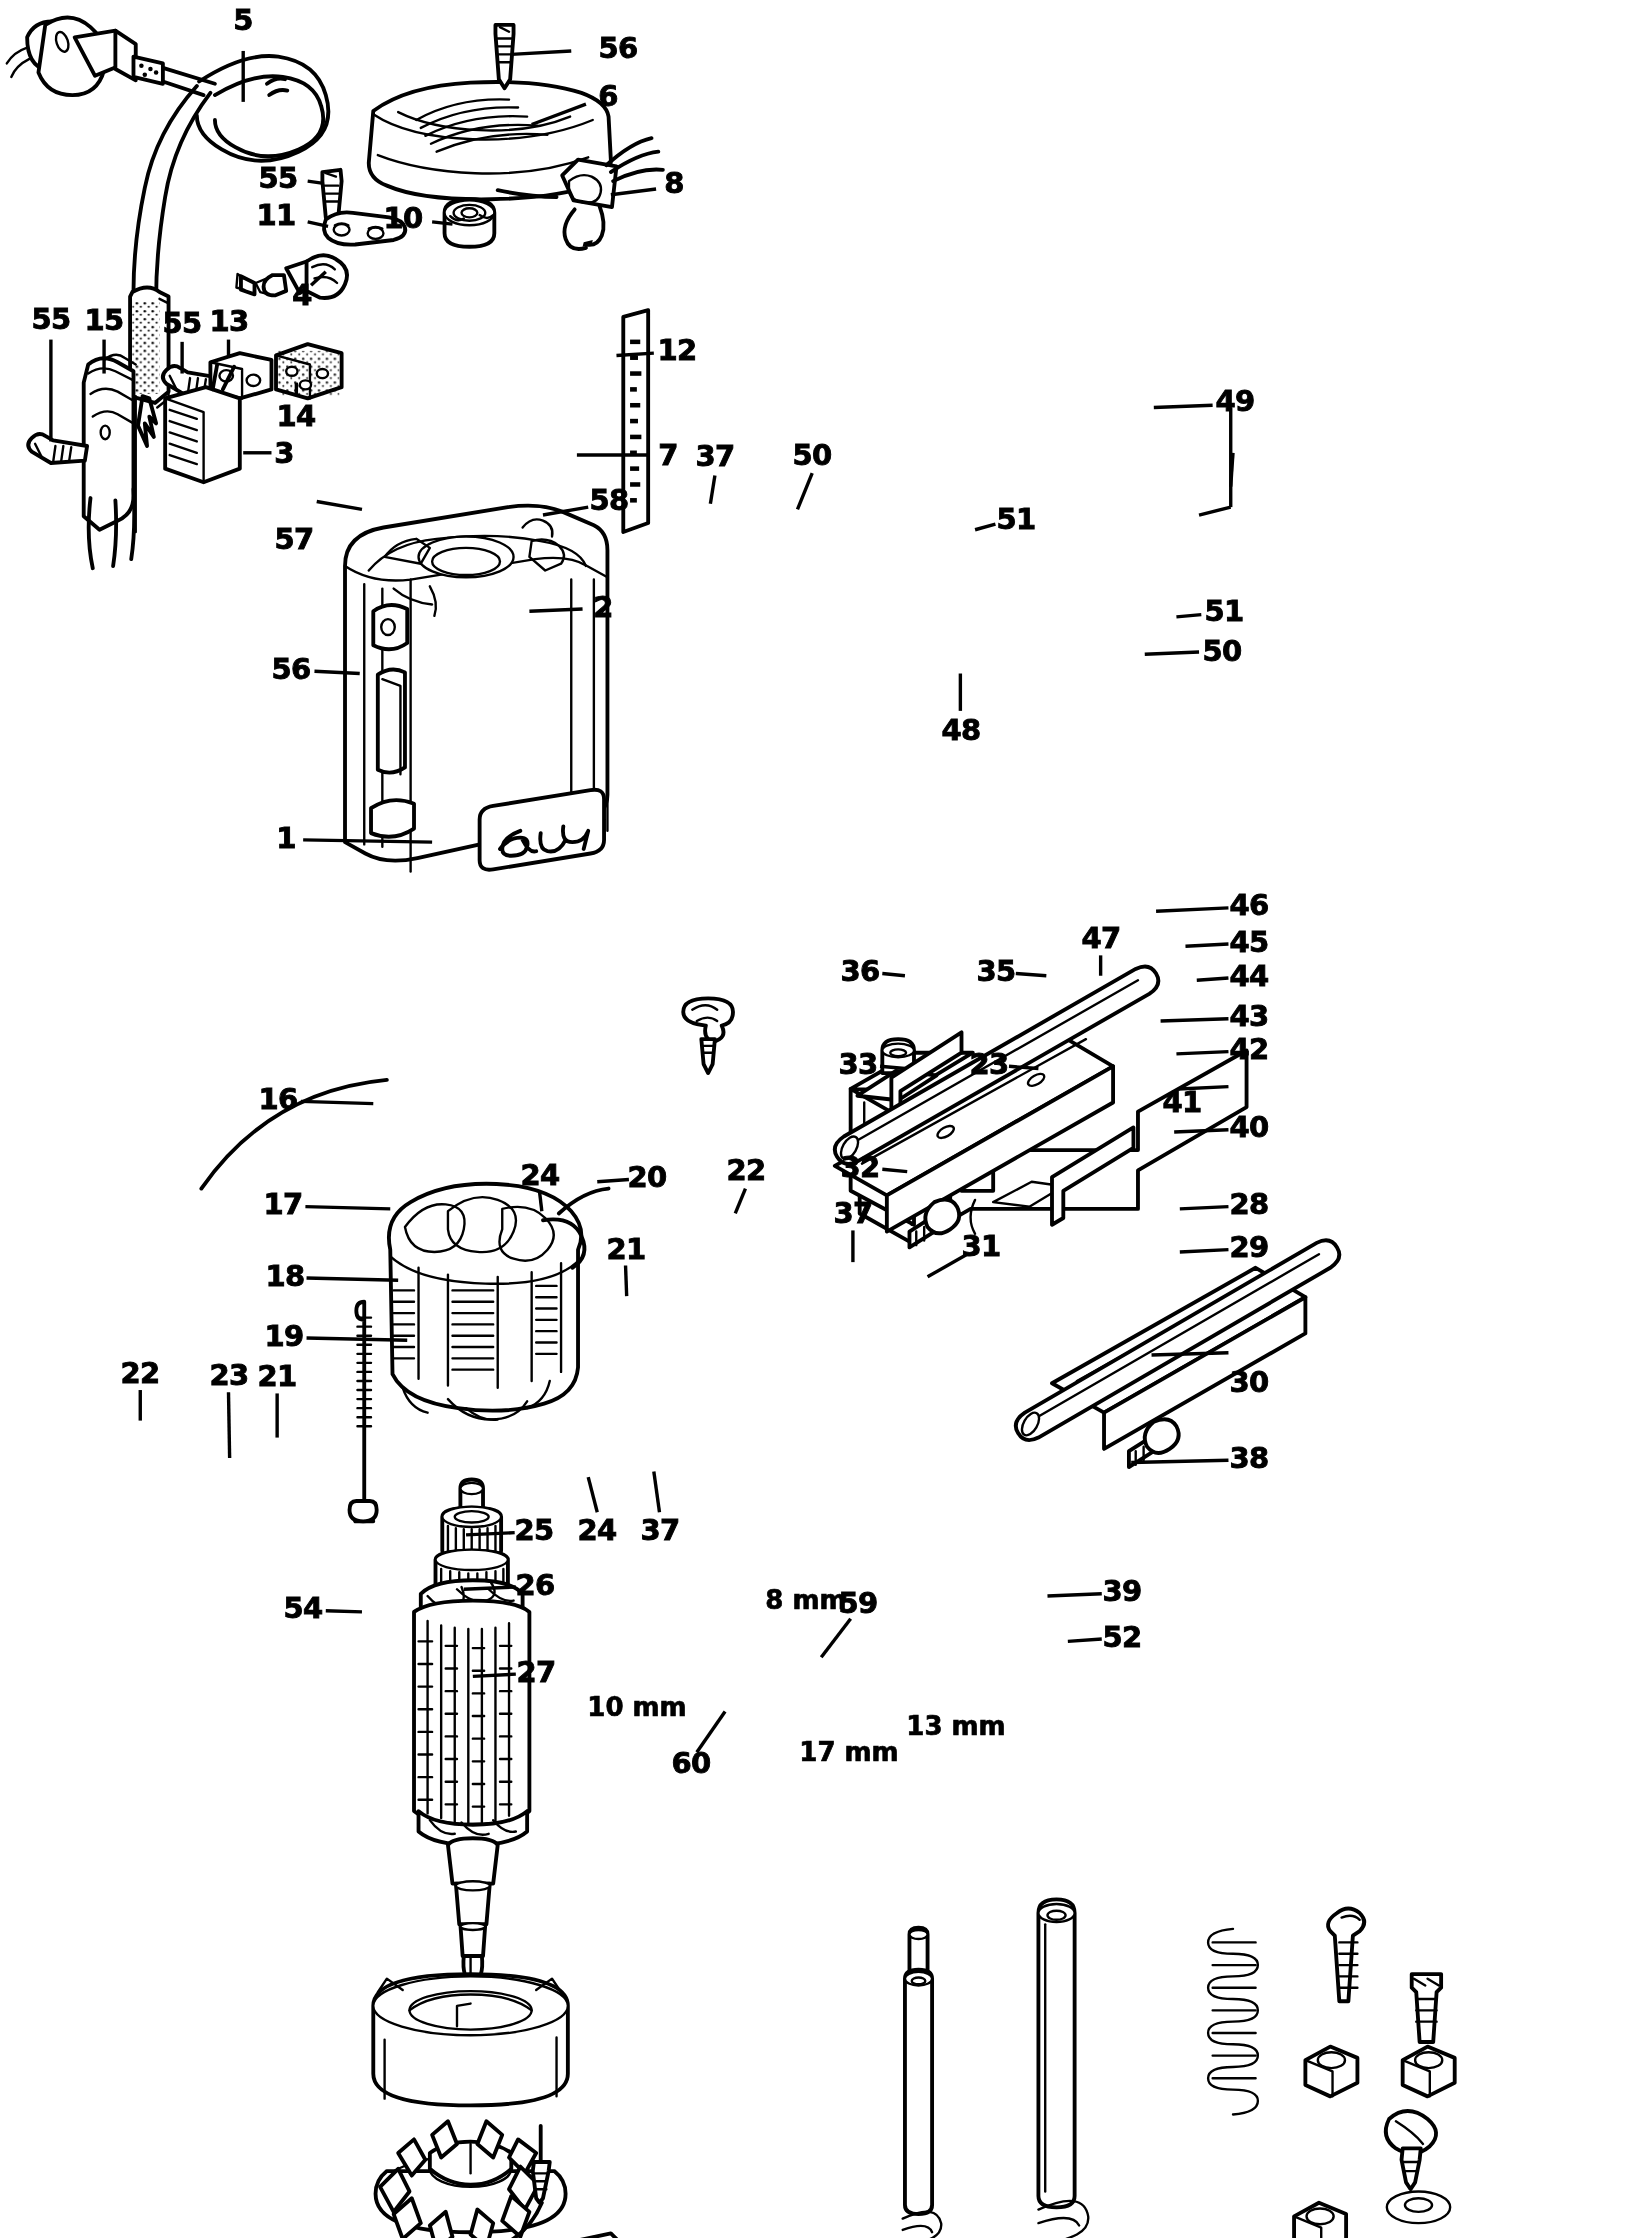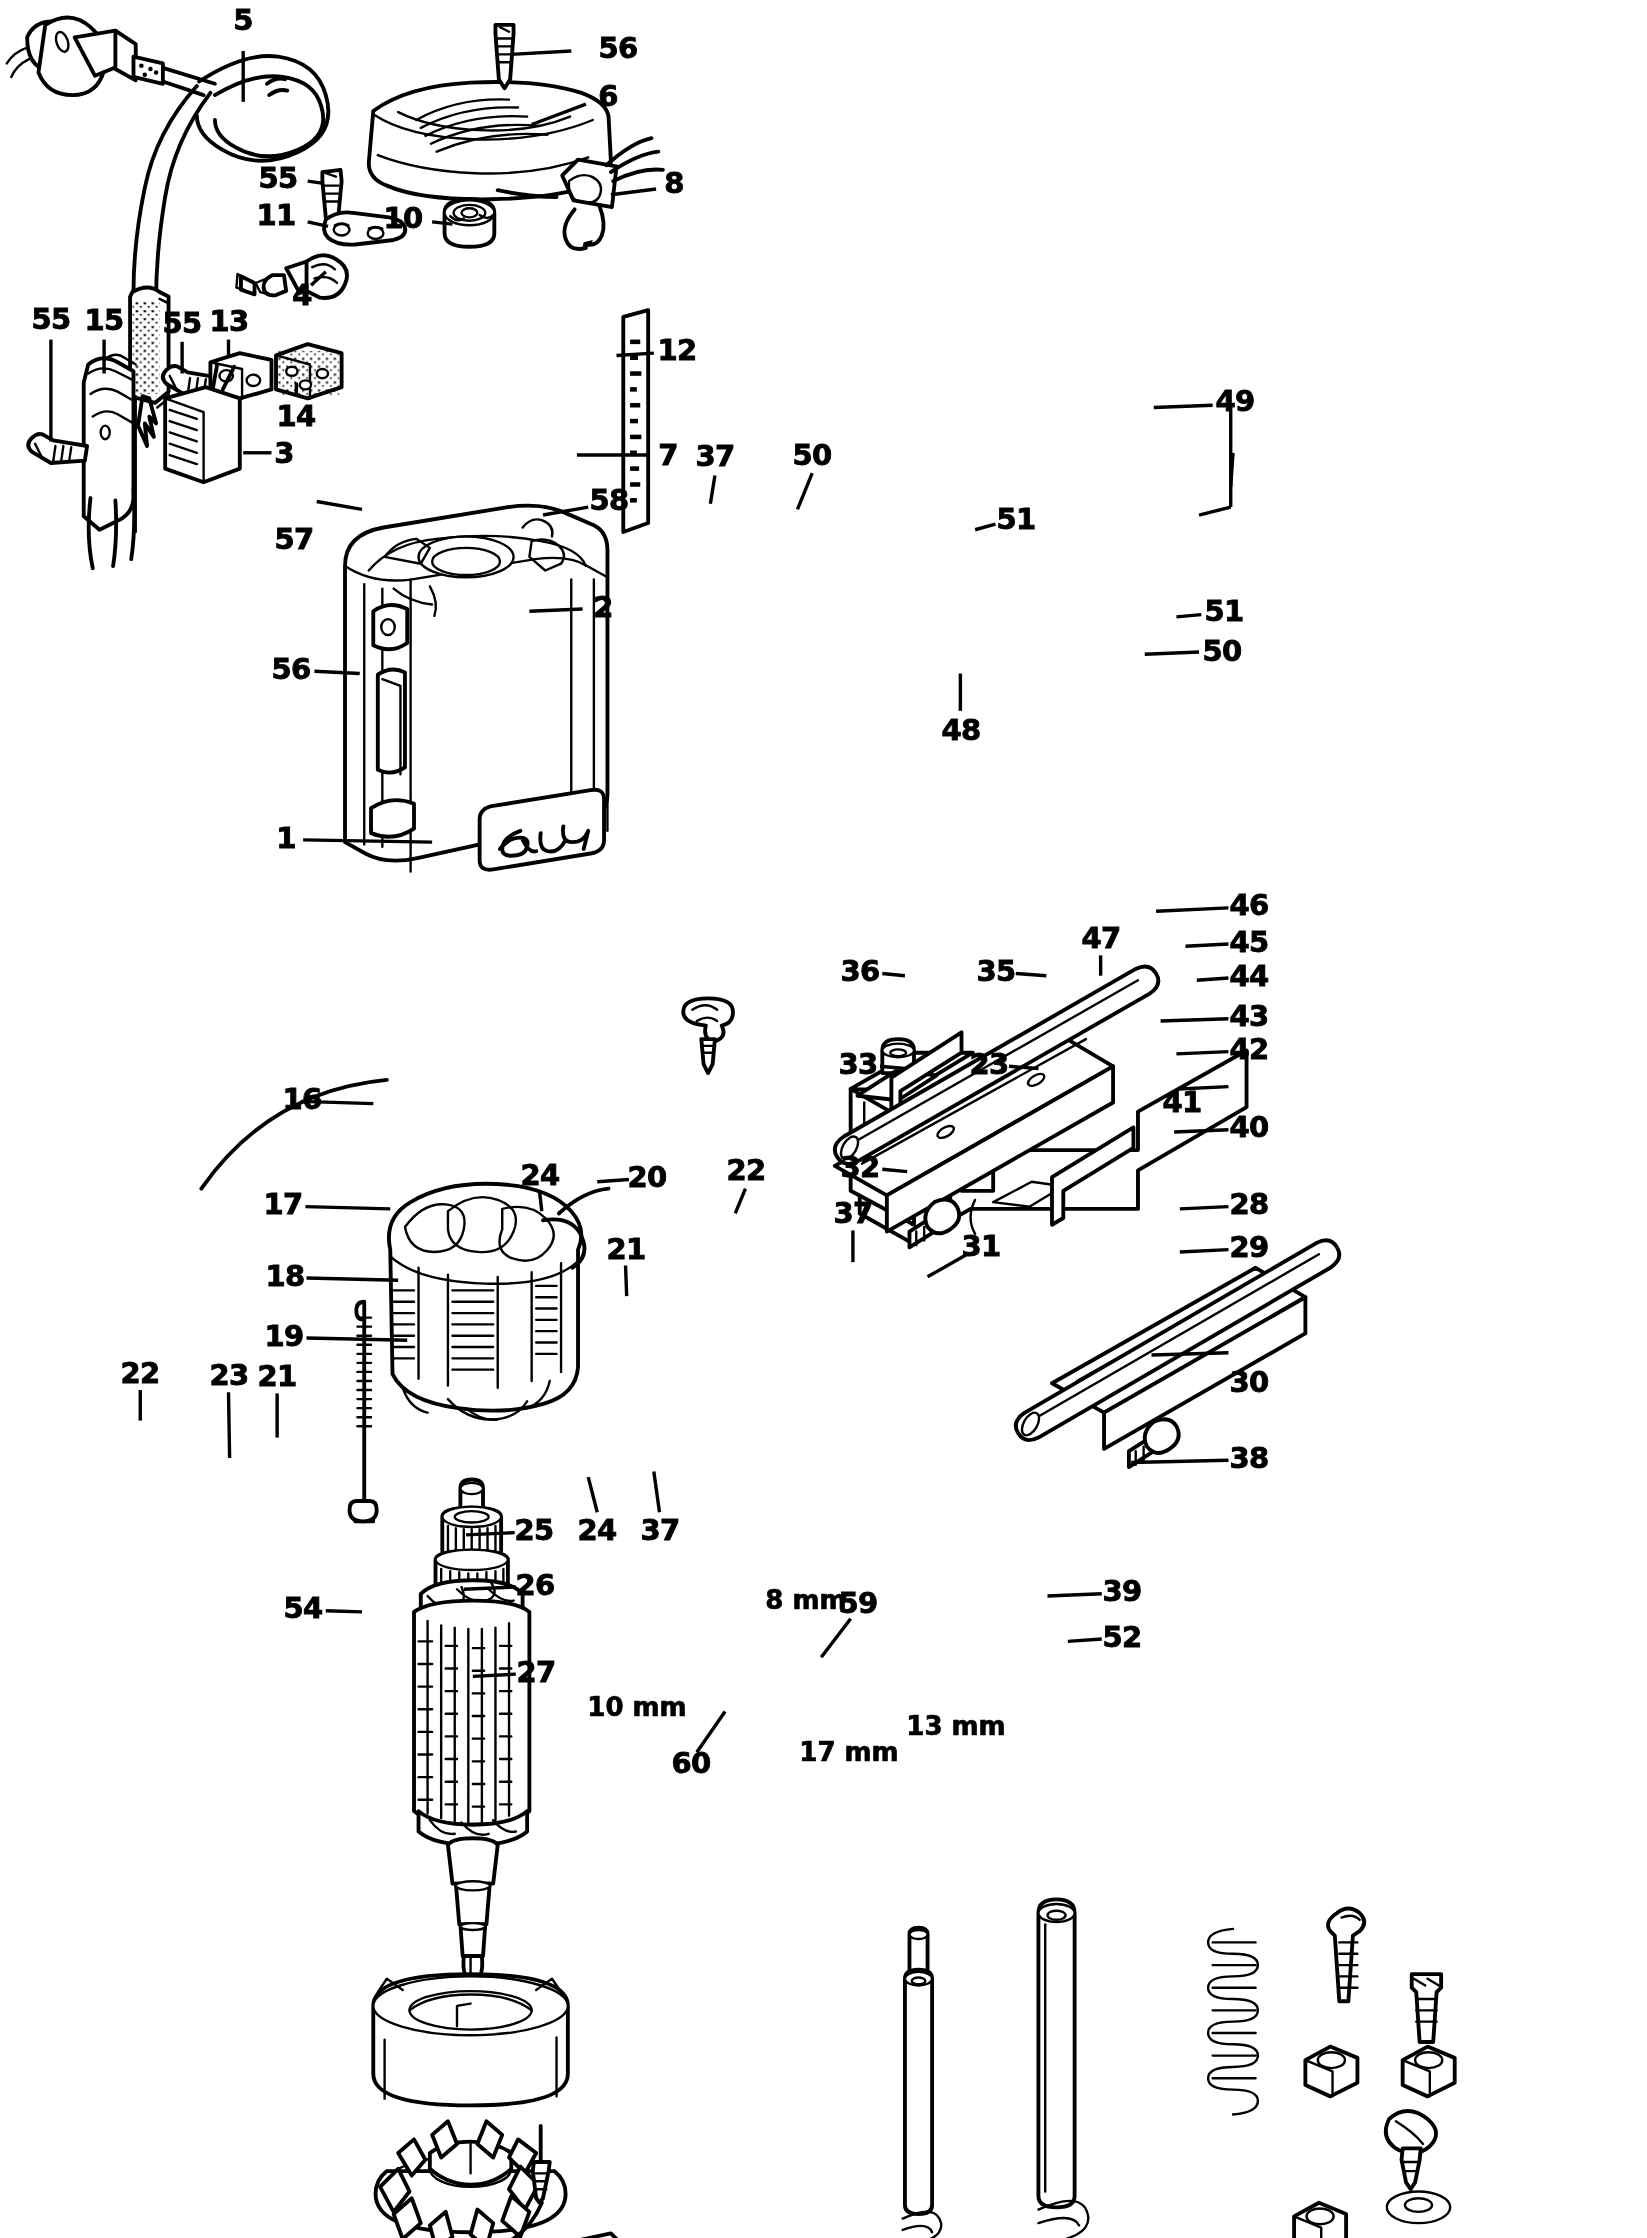--- a/index.html
+++ b/index.html
@@ -795,21 +795,21 @@
       <div class="lbl" style="left: 1235px; top: 401px;">49</div>
       <div class="lbl" style="left: 1016px; top: 519px;">51</div>
       <div class="lbl" style="left: 1224px; top: 611px;">51</div>
       <div class="lbl" style="left: 1222px; top: 651px;">50</div>
       <div class="lbl" style="left: 961px; top: 730px;">48</div>
       <div class="lbl" style="left: 294px; top: 495px; margin-top: 44px;">57</div>
       <div class="lbl" style="left: 609px; top: 500px;">58</div>
       <div class="lbl" style="left: 603px; top: 607px;">2</div>
       <div class="lbl" style="left: 291px; top: 669px;">56</div>
       <div class="lbl" style="left: 286px; top: 838px;">1</div>
-      <div class="lbl" style="left: 278px; top: 1099px; margin-left: 24px;">16</div>
+      <div class="lbl" style="left: 278px; top: 1099px;">16</div>
       <div class="lbl" style="left: 283px; top: 1204px;">17</div>
       <div class="lbl" style="left: 540px; top: 1175px;">24</div>
       <div class="lbl" style="left: 647px; top: 1177px;">20</div>
       <div class="lbl" style="left: 746px; top: 1170px;">22</div>
       <div class="lbl" style="left: 285px; top: 1276px;">18</div>
       <div class="lbl" style="left: 626px; top: 1249px;">21</div>
       <div class="lbl" style="left: 284px; top: 1336px;">19</div>
       <div class="lbl" style="left: 140px; top: 1373px;">22</div>
       <div class="lbl" style="left: 229px; top: 1375px;">23</div>
       <div class="lbl" style="left: 277px; top: 1376px;">21</div>

